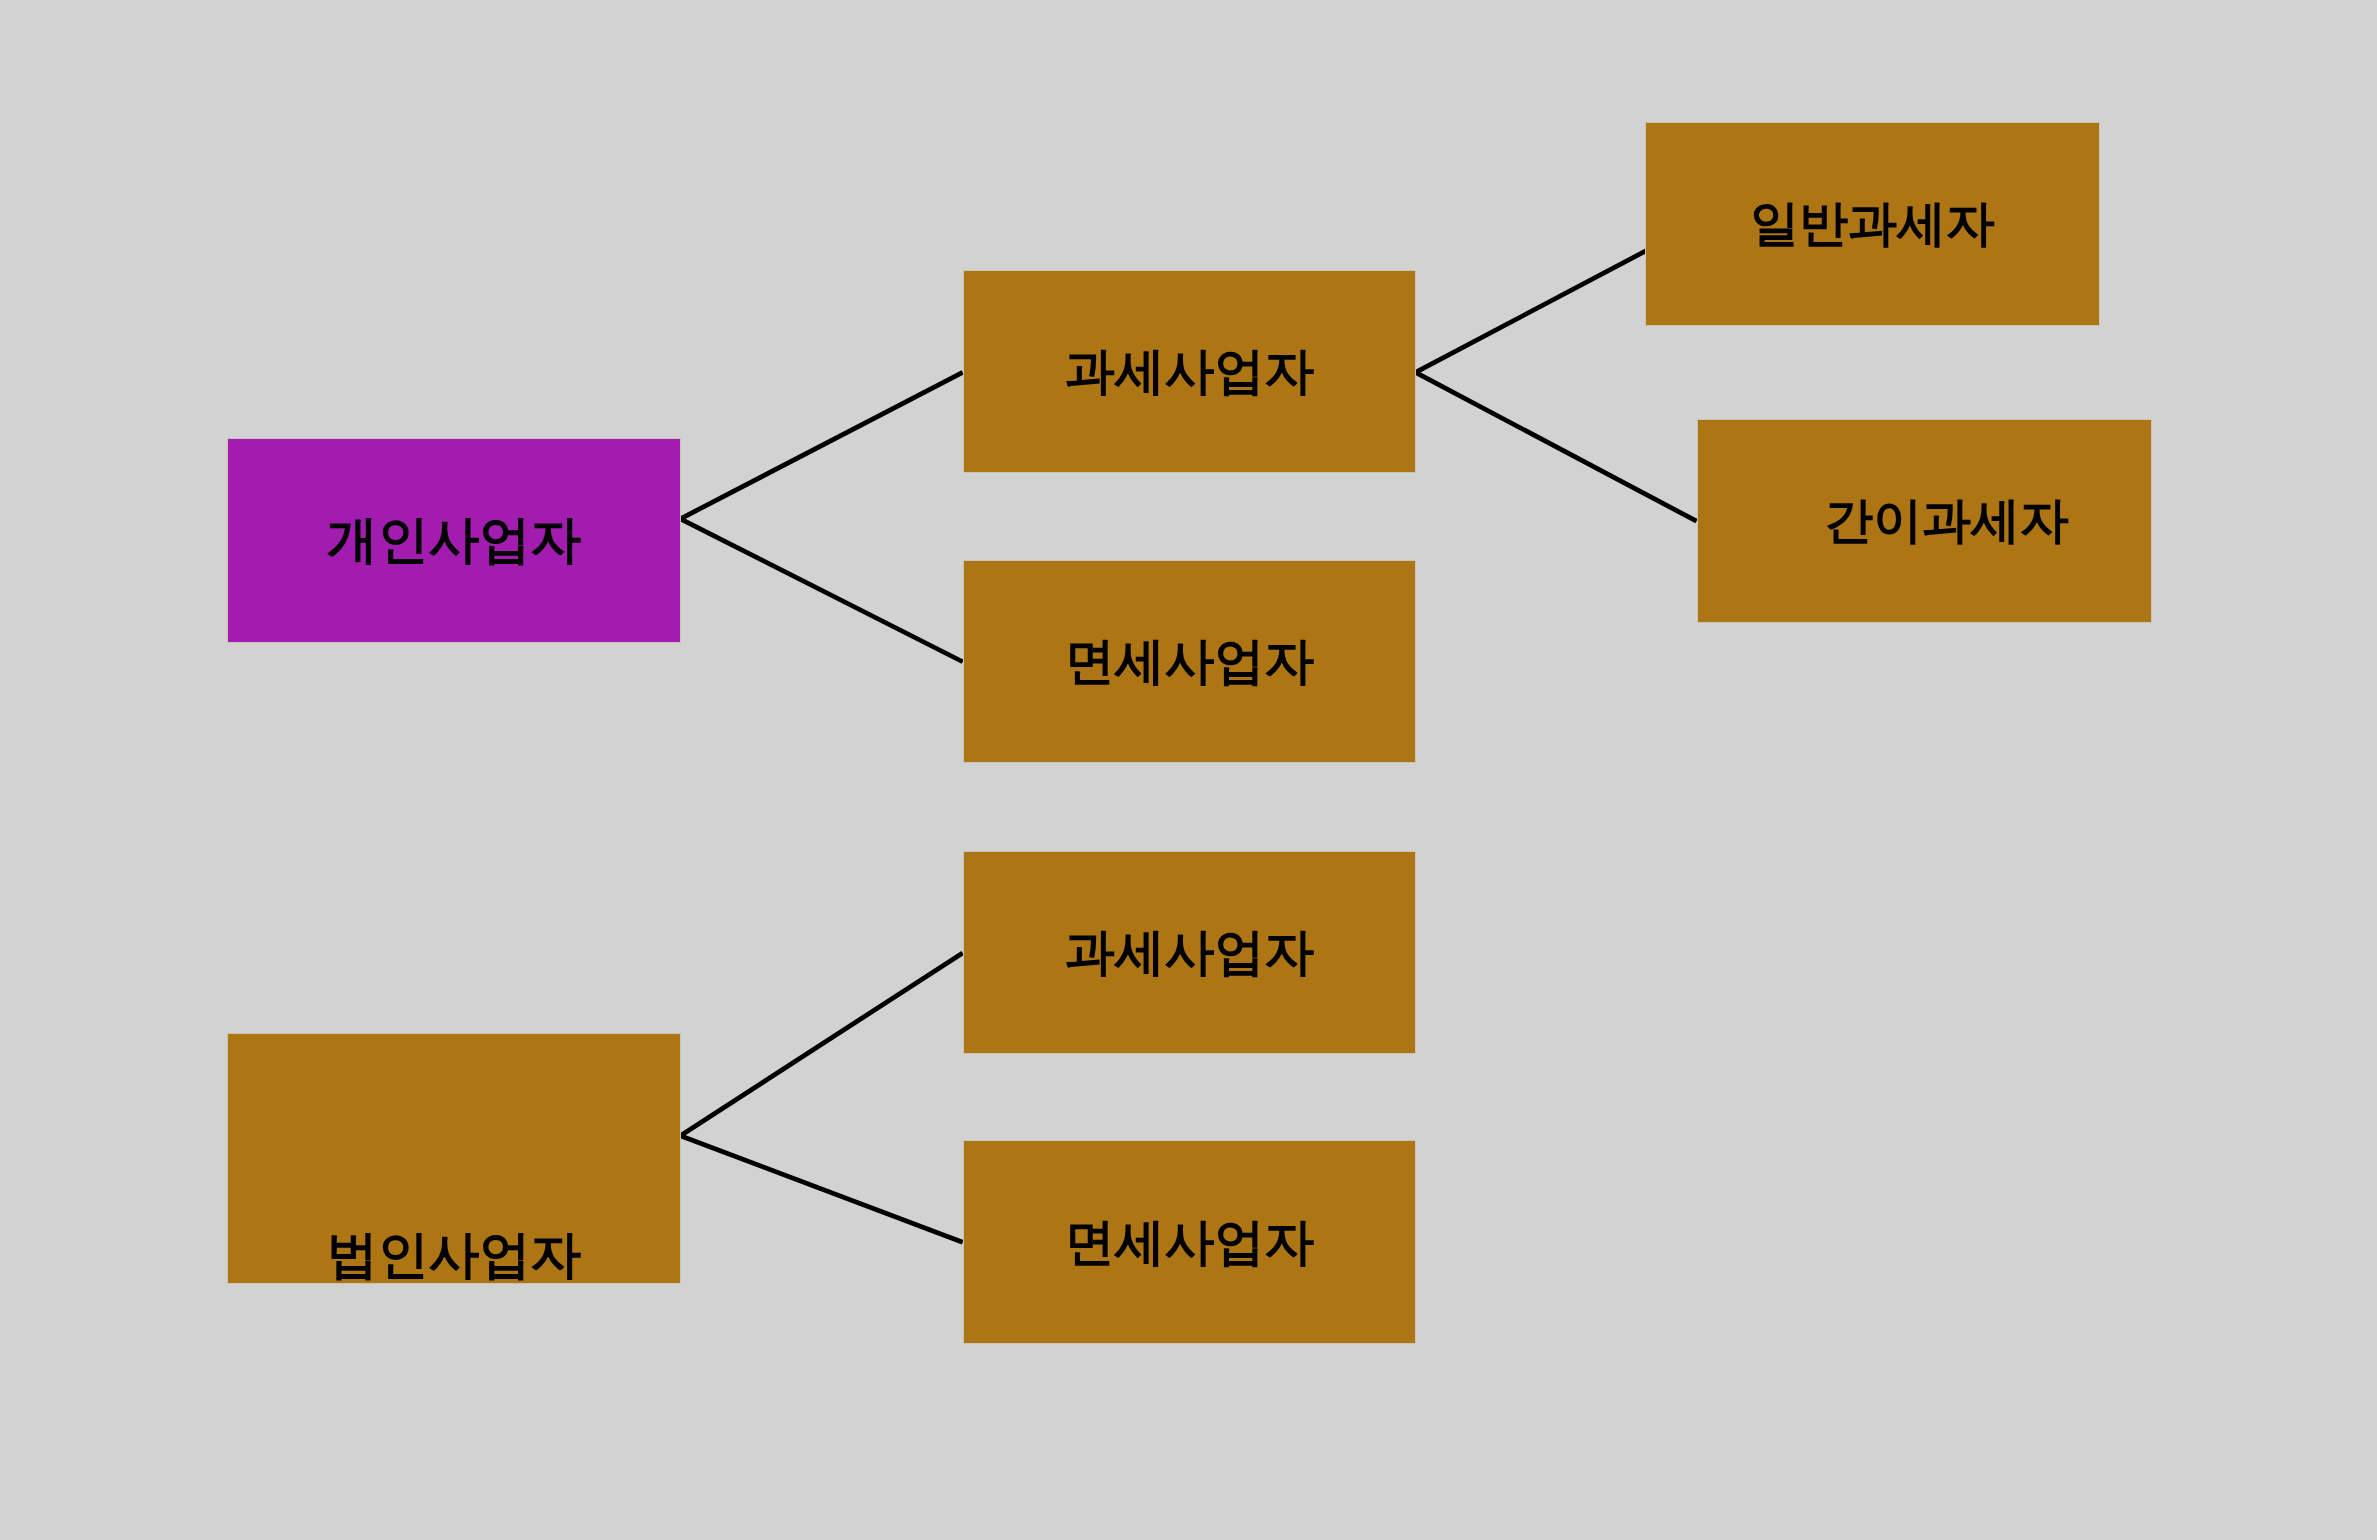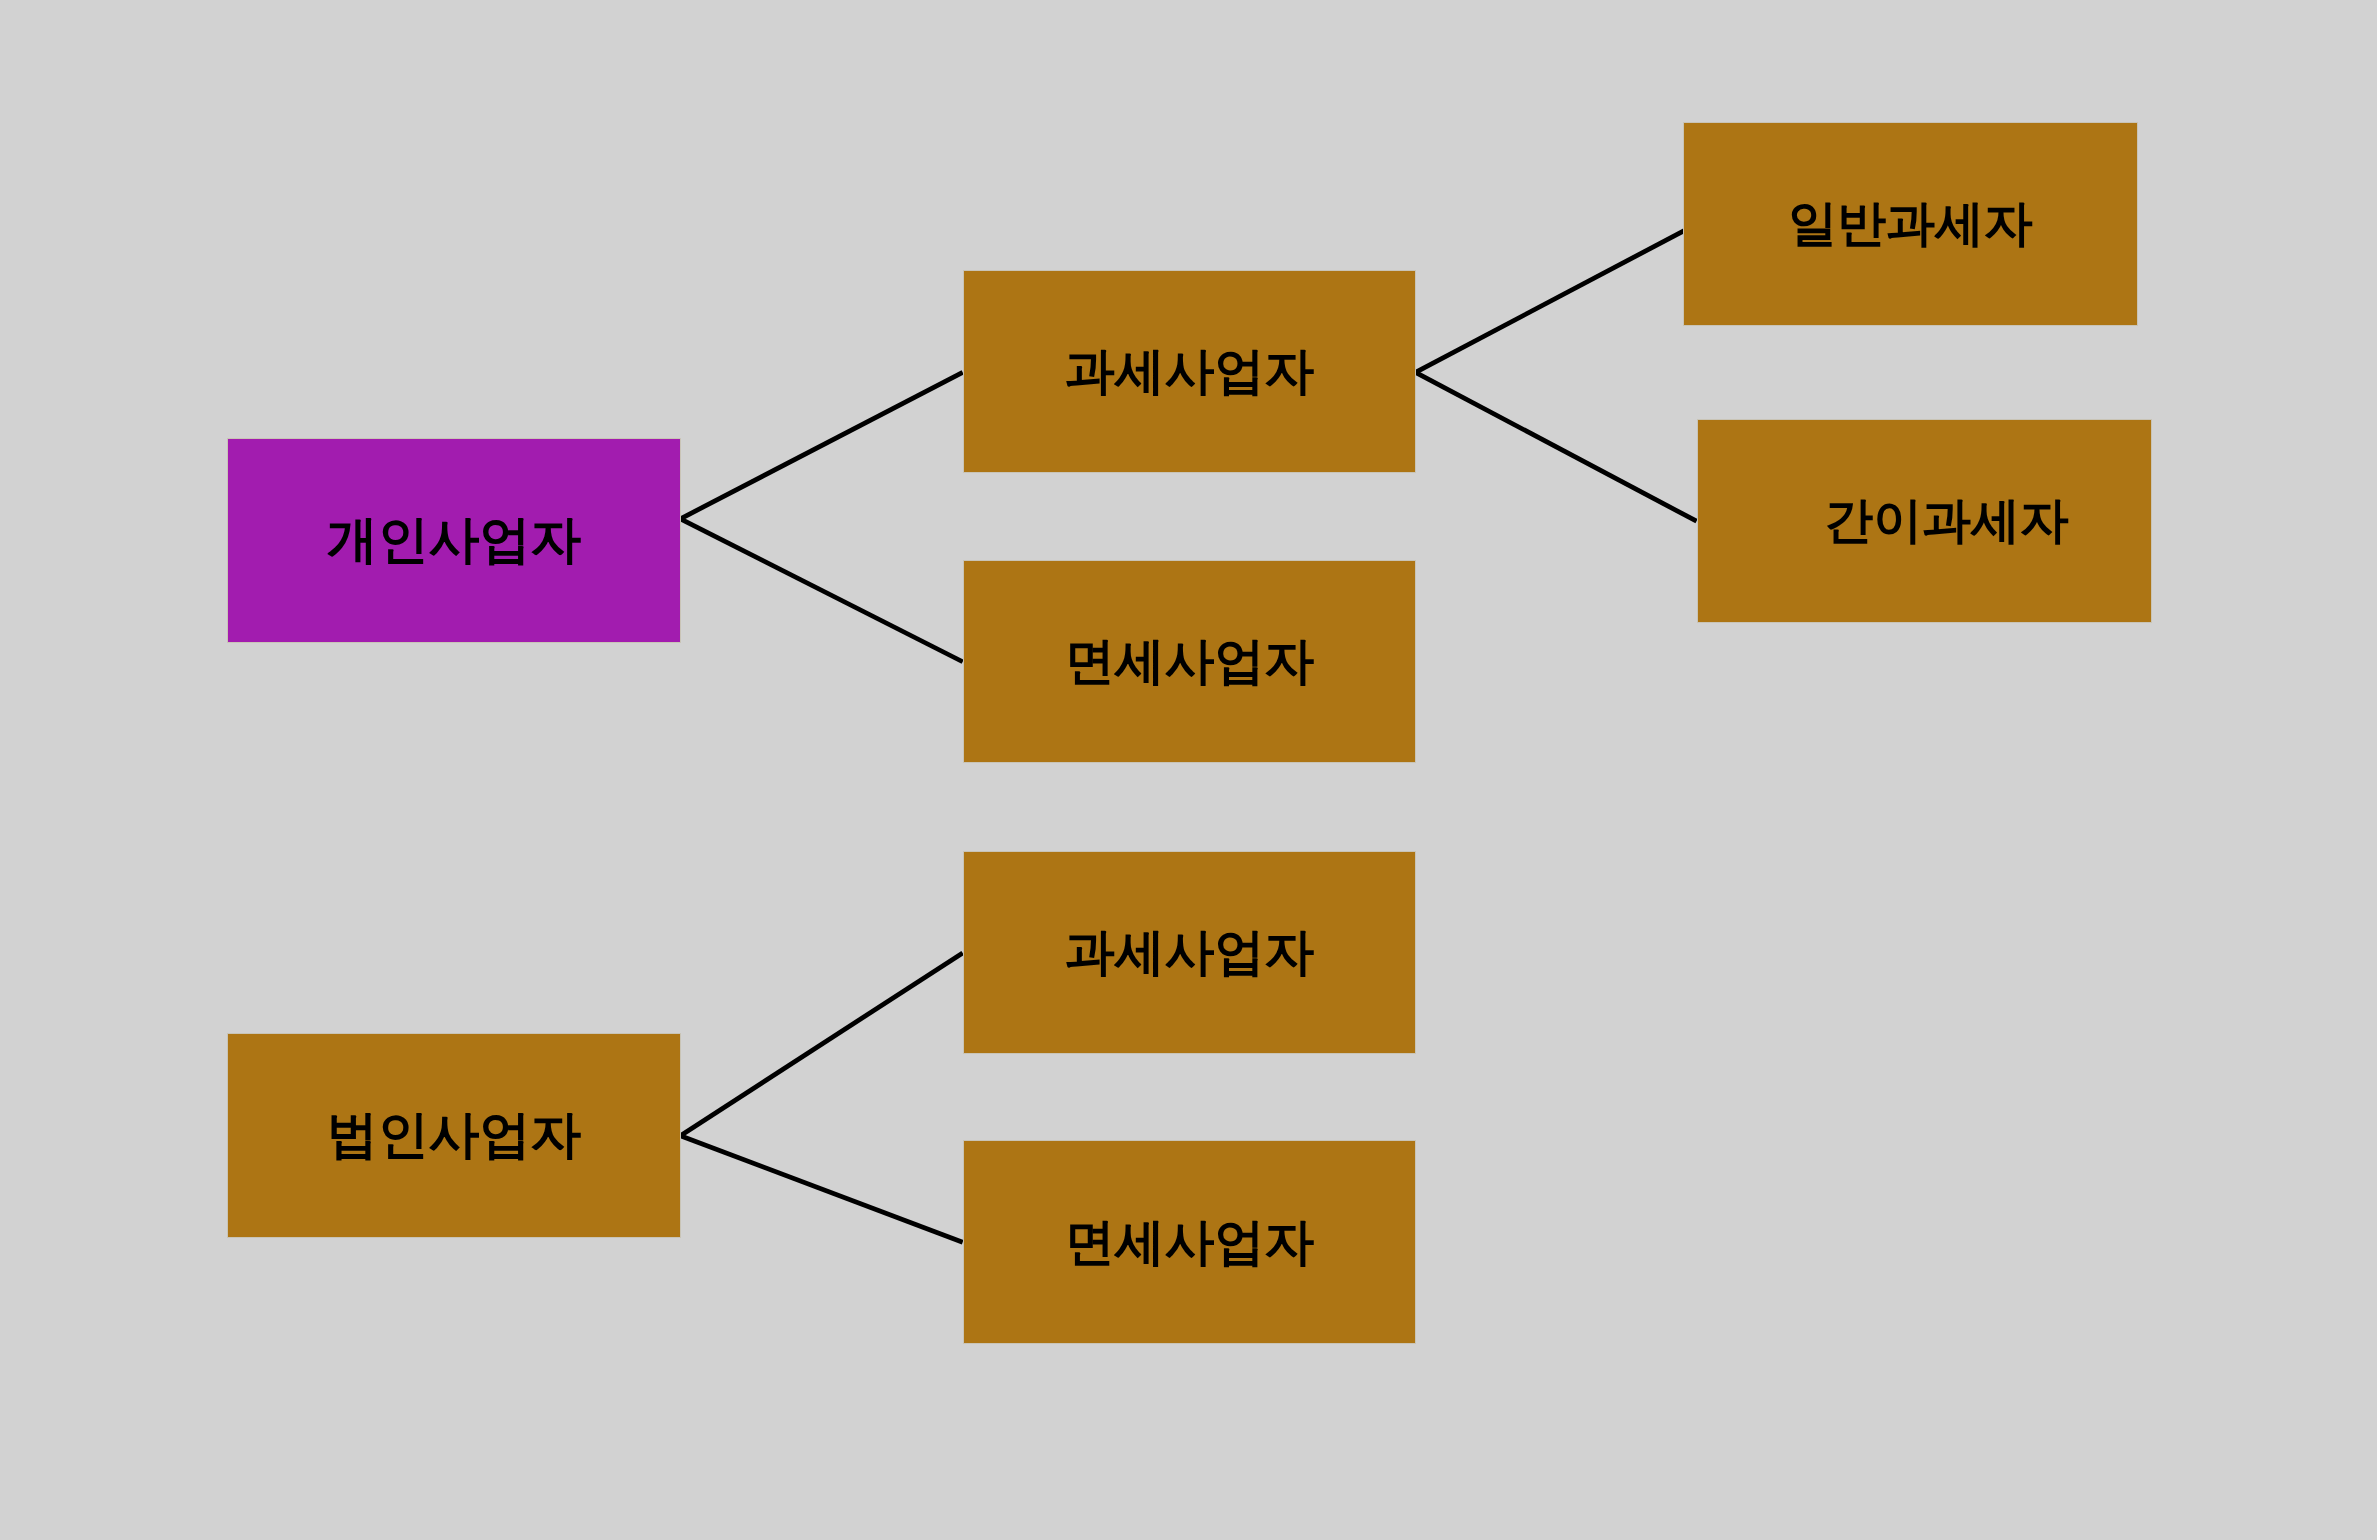--- a/index.html
+++ b/index.html
@@ -67,27 +67,27 @@
   <div id="node-layer">
       <div class="node-box" id="n-individual" style="left: 227px; top: 416px; width: 454px; height: 205px; background: #a21caf; border-color: rgb(201, 196, 182); color: rgb(0, 0, 0); margin-top: 22px;">
         <span class="node-label weight-bold size-root">개인사업자</span>
       </div>
       <div class="node-box" id="n-ind-taxable" style="left: 963px; top: 270px; width: 453px; height: 203px; background: rgb(173, 117, 20); border-color: rgb(201, 196, 182); color: rgb(0, 0, 0);">
         <span class="node-label weight-bold size-branch">과세사업자</span>
       </div>
       <div class="node-box" id="n-ind-exempt" style="left: 963px; top: 560px; width: 453px; height: 203px; background: rgb(173, 117, 20); border-color: rgb(201, 196, 182); color: rgb(0, 0, 0);">
         <span class="node-label weight-bold size-branch">면세사업자</span>
       </div>
-      <div class="node-box" id="n-general-taxpayer" style="left: 1683px; top: 122px; width: 455px; height: 204px; background: rgb(173, 117, 20); border-color: rgb(201, 196, 182); color: rgb(0, 0, 0);">
+      <div class="node-box" id="n-general-taxpayer" style="left: 1645px; top: 122px; width: 455px; height: 204px; background: rgb(173, 117, 20); border-color: rgb(201, 196, 182); color: rgb(0, 0, 0);">
         <span class="node-label weight-semi size-leaf">일반과세자</span>
       </div>
       <div class="node-box" id="n-simplified-taxpayer" style="left: 1697px; top: 419px; width: 455px; height: 204px; background: rgb(173, 117, 20); border-color: rgb(201, 196, 182); color: rgb(0, 0, 0); padding-left: 44px;">
         <span class="node-label weight-semi size-leaf">간이과세자</span>
       </div>
-      <div class="node-box" id="n-corporate" style="left: 227px; top: 1033px; width: 454px; height: 205px; background: rgb(173, 117, 20); border-color: rgb(201, 196, 182); color: rgb(0, 0, 0);">
+      <div class="node-box" id="n-corporate" style="left: 227px; top: 1033px; width: 454px; height: 251px; background: rgb(173, 117, 20); border-color: rgb(201, 196, 182); color: rgb(0, 0, 0); align-items: flex-end;">
         <span class="node-label weight-bold size-root">법인사업자</span>
       </div>
       <div class="node-box" id="n-corp-taxable" style="left: 963px; top: 851px; width: 453px; height: 203px; background: rgb(173, 117, 20); border-color: rgb(201, 196, 182); color: rgb(0, 0, 0);">
         <span class="node-label weight-semi size-branch">과세사업자</span>
       </div>
       <div class="node-box" id="n-corp-exempt" style="left: 963px; top: 1140px; width: 453px; height: 204px; background: rgb(173, 117, 20); border-color: rgb(201, 196, 182); color: rgb(0, 0, 0);">
         <span class="node-label weight-bold size-branch">면세사업자</span>
       </div>
     </div>
 </div>

